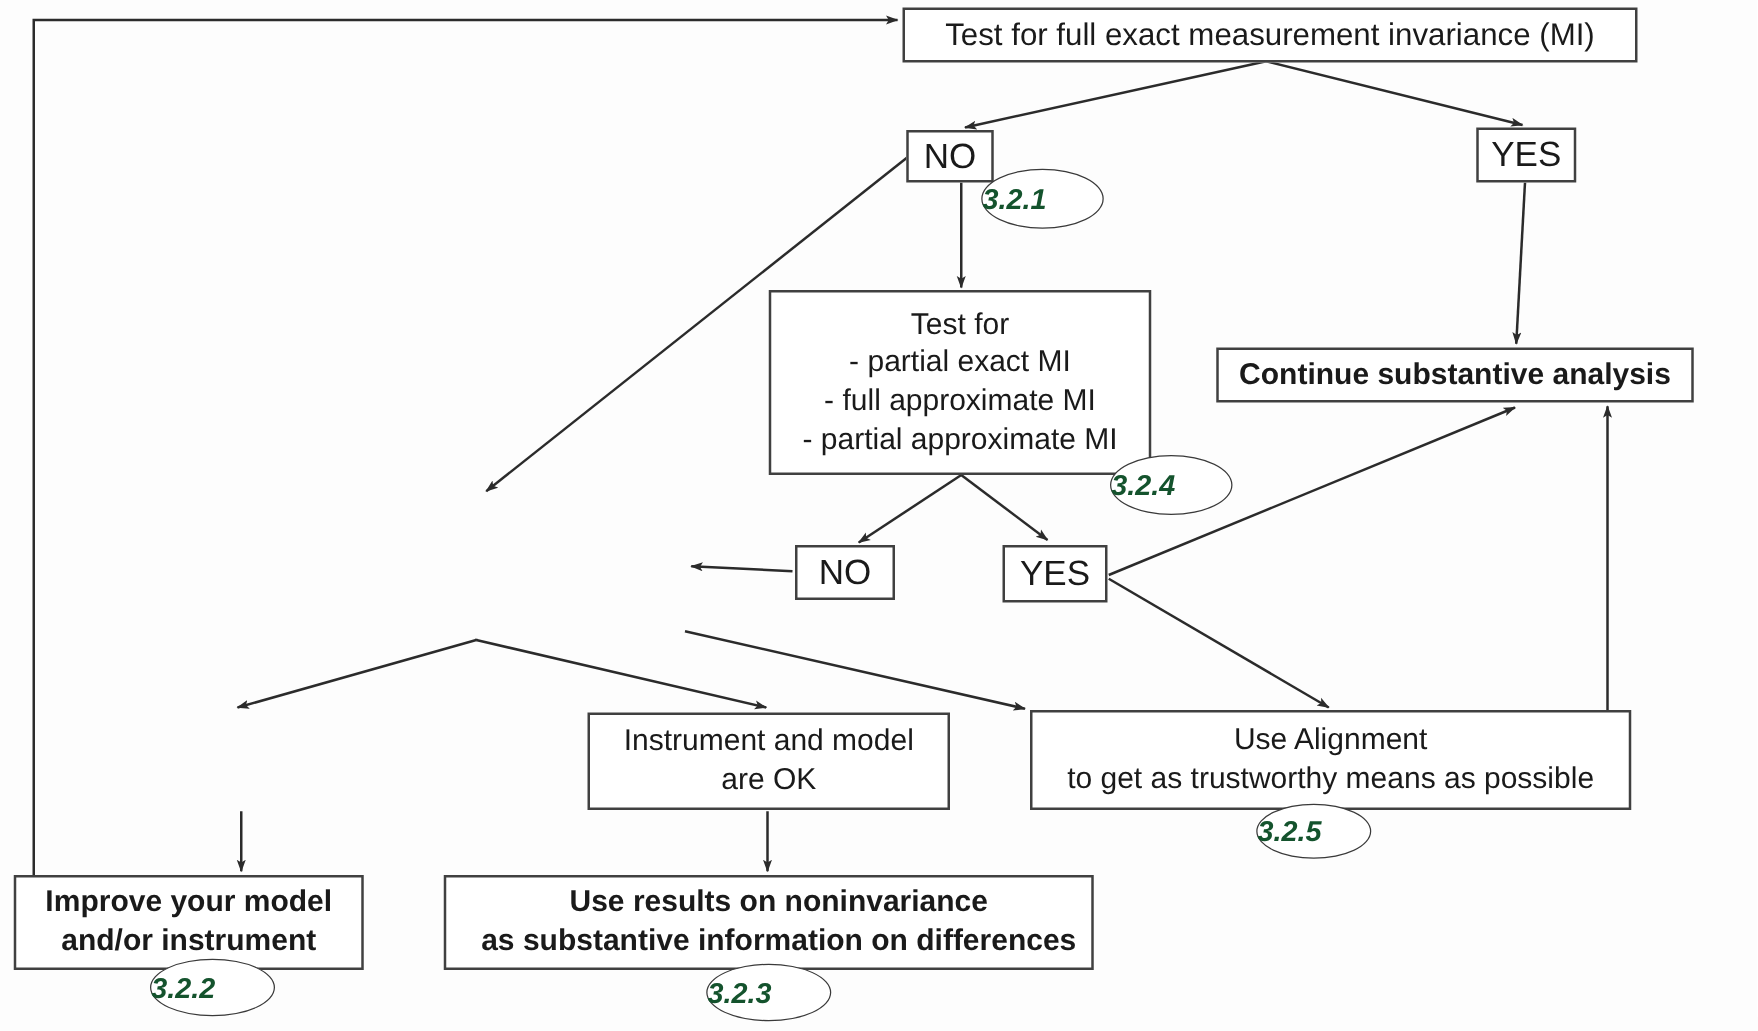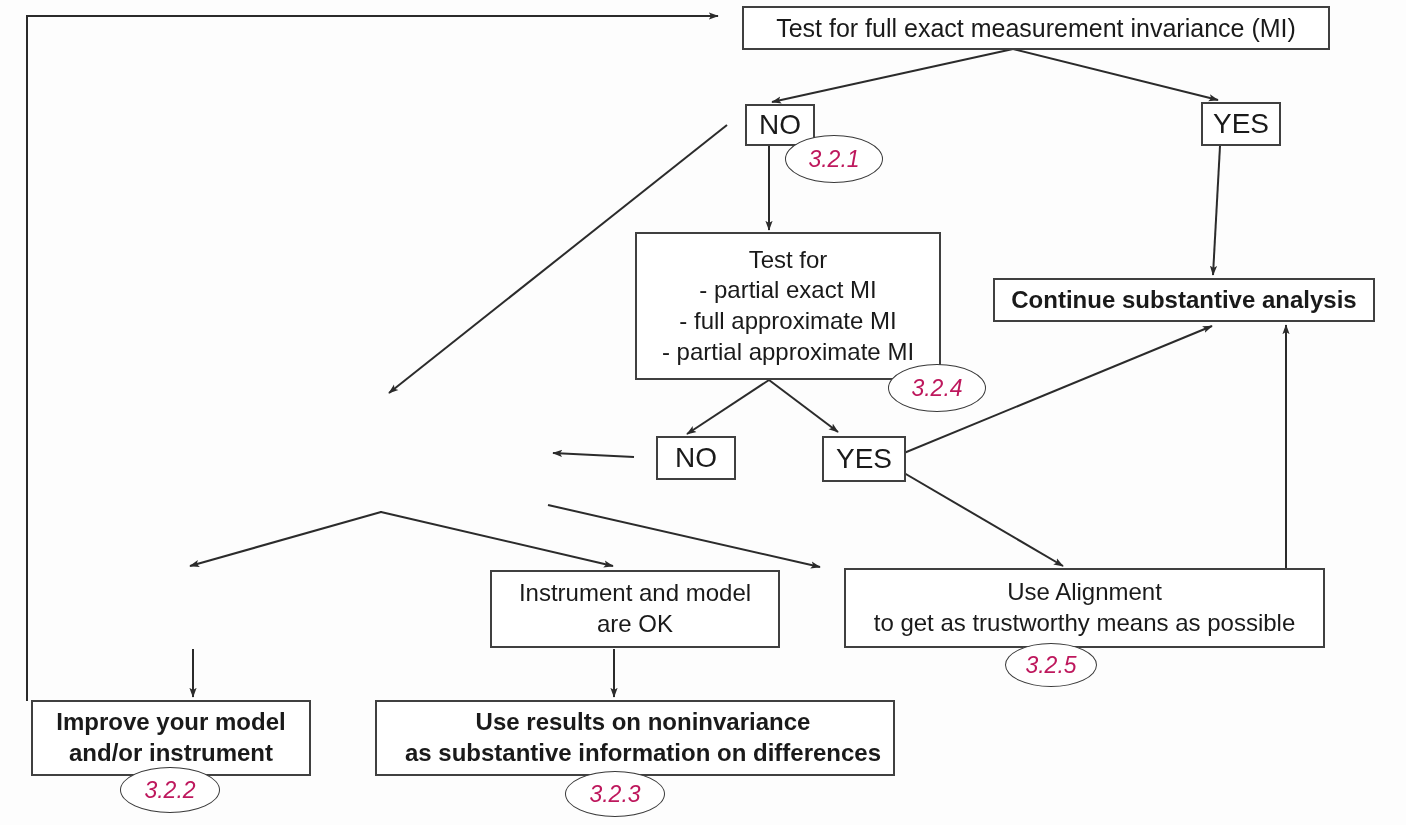--- a/index.html
+++ b/index.html
@@ -30,46 +30,45 @@
     position: absolute;
     box-sizing: border-box;
     border: 2px solid #404040;
     background: #ffffff;
     display: flex;
     align-items: center;
     justify-content: center;
     text-align: center;
     line-height: 1.28;
     z-index: 2;
-    margin-left: 20px;
   }
   .node .txt {
     display: block;
     width: 100%;
     white-space: pre-line;
     padding: 0 6px;
     box-sizing: border-box;
   }
   .n-title   { font-size: 25px; }
   .n-dec     { font-size: 28px; }
   .n-body    { font-size: 24px; }
   .n-bold    { font-size: 24px; font-weight: bold; }
   .tag {
     position: absolute;
     box-sizing: border-box;
     border: 1.6px solid #3a3a3a;
     border-radius: 50%;
     background: #ffffff;
     display: flex;
     align-items: center;
-    justify-content: center;
+    justify-content: flex-start;
     font-size: 23px;
     font-style: italic;
-    font-weight: normal;
-    color: #be185d;
+    font-weight: bold;
+    color: #14532d;
     z-index: 3;
   }
 </style>
 </head>
 <body>
 
 <div id="canvas">
 
   <svg id="edges" viewBox="0 0 1406 825" width="1406" height="825" xmlns="http://www.w3.org/2000/svg">
     <defs>

